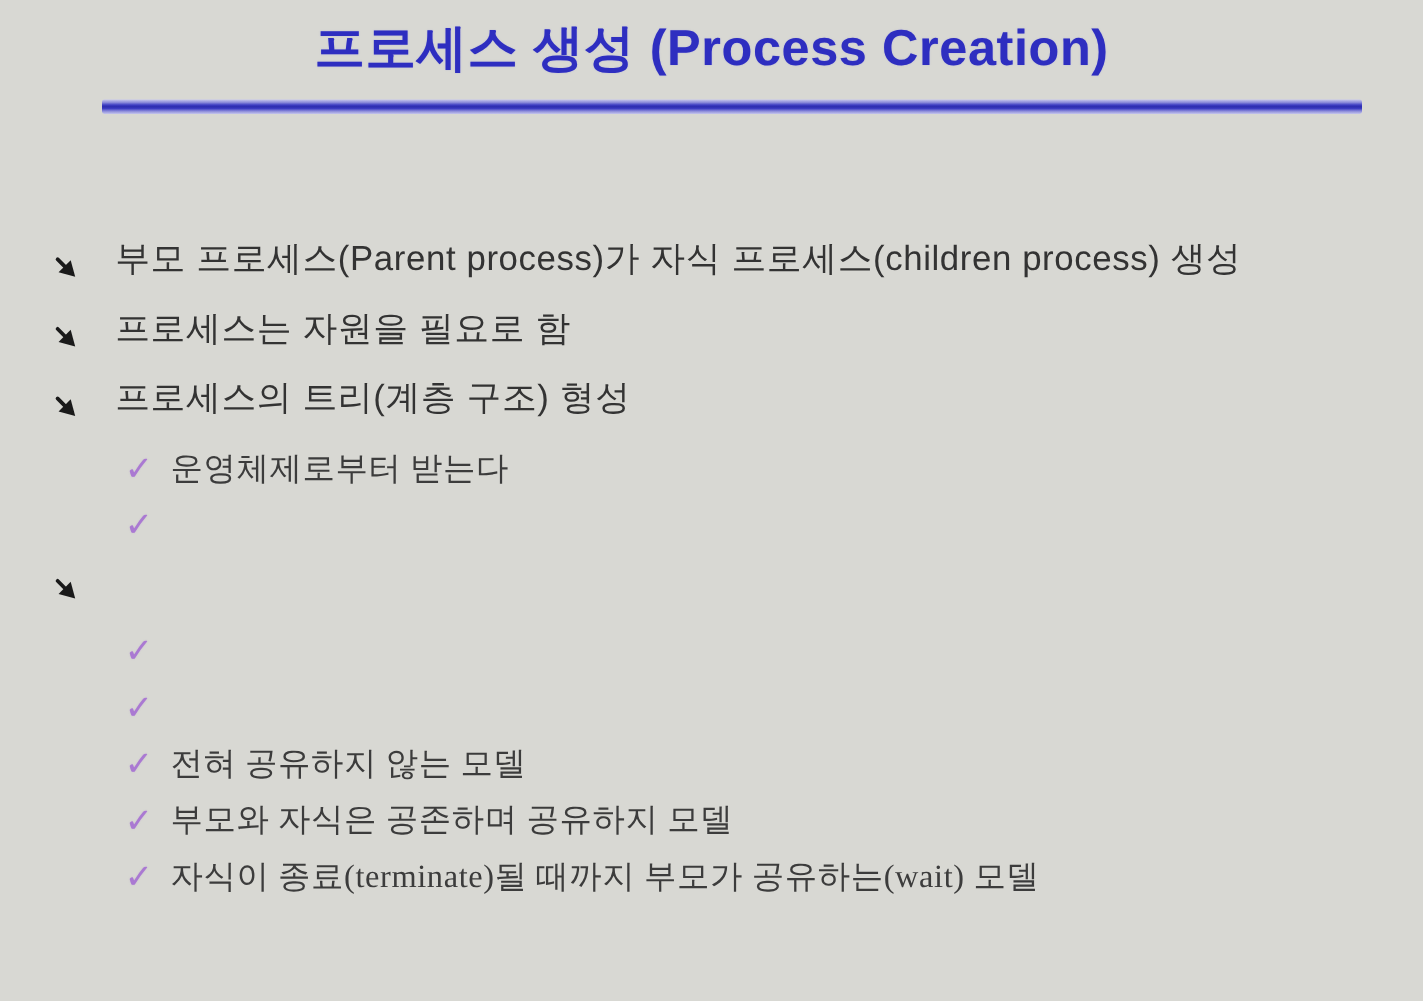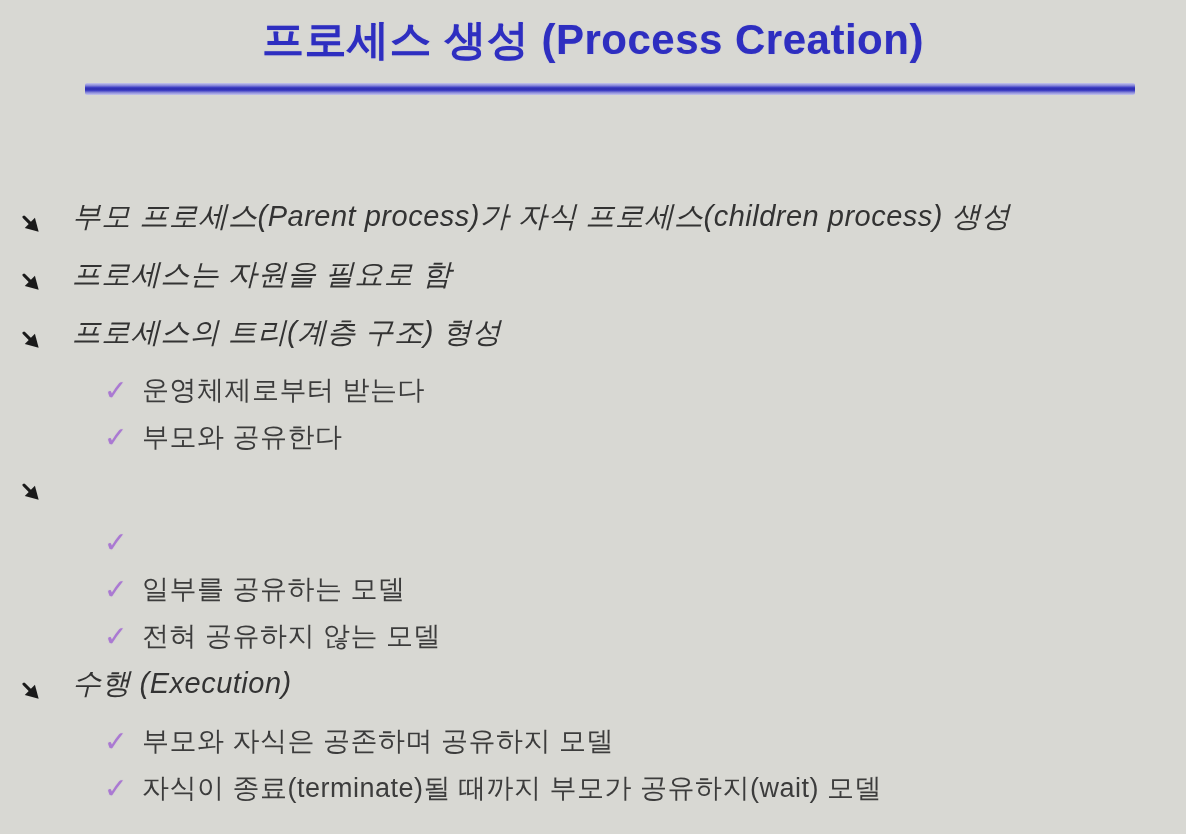--- a/index.html
+++ b/index.html
@@ -56,24 +56,23 @@
     min-height: 47px;
   }
   .row .glyph {
     flex: 0 0 auto;
     display: block;
   }
   .row .btext {
     display: block;
   }
   .row.l1 {
-    padding-left: 18px;
+    padding-left: 42px;
     font-size: 29px;
     color: #333333;
-    font-style: italic;
   }
   .row.l1 .glyph {
     width: 54px;
     padding-top: 11px;
   }
   .row.l1 .btext {
     max-width: 1046px;
     letter-spacing: 0.5px;
   }
   .row.l2 {
@@ -84,20 +83,21 @@
   .row.l2 .glyph {
     width: 38px;
     font-size: 28px;
     font-weight: bold;
     color: #aa79d2;
     text-shadow: 0 0 1px rgba(170,121,210,0.5);
   }
   .row.l2 .btext {
     max-width: 1000px;
     letter-spacing: 0.5px;
+    font-family: Liberation Serif, serif;
   }
 </style>
 </head>
 <body>
 
 <div class="slide">
 
   <div class="slide-title">프로세스 생성 (Process Creation)</div>
 
   <div class="title-rule"></div>
@@ -139,64 +139,51 @@
       <span class="btext">프로세스의 트리(계층 구조) 형성</span>
     </div>
 
     <div class="row l2">
       <span class="glyph">✓</span>
       <span class="btext">운영체제로부터 받는다</span>
     </div>
 
     <div class="row l2">
       <span class="glyph">✓</span>
-      <span class="btext">부모와 공유한다</span>
     </div>
 
     <div class="row l1">
       <span class="glyph">
         <svg width="26" height="26" viewBox="0 0 24 24" aria-hidden="true">
           <g transform="rotate(45 12 12)" fill="#1a1a1a">
             <rect x="1.5" y="10.6" width="11.5" height="2.9" rx="1.3"></rect>
             <polygon points="10.5,5.4 22,12 10.5,18.6"></polygon>
           </g>
         </svg>
       </span>
     </div>
 
     <div class="row l2">
       <span class="glyph">✓</span>
     </div>
 
     <div class="row l2">
       <span class="glyph">✓</span>
-      <span class="btext">일부를 공유하는 모델</span>
     </div>
 
     <div class="row l2">
       <span class="glyph">✓</span>
       <span class="btext">전혀 공유하지 않는 모델</span>
     </div>
 
-    <div class="row l1">
-      <span class="glyph">
-        <svg width="26" height="26" viewBox="0 0 24 24" aria-hidden="true">
-          <g transform="rotate(45 12 12)" fill="#1a1a1a">
-            <rect x="1.5" y="10.6" width="11.5" height="2.9" rx="1.3"></rect>
-            <polygon points="10.5,5.4 22,12 10.5,18.6"></polygon>
-          </g>
-        </svg>
-      </span>
-      <span class="btext">수행 (Execution)</span>
-    </div>
 
     <div class="row l2">
       <span class="glyph">✓</span>
       <span class="btext">부모와 자식은 공존하며 공유하지 모델</span>
     </div>
 
     <div class="row l2">
       <span class="glyph">✓</span>
-      <span class="btext">자식이 종료(terminate)될 때까지 부모가 공유하지(wait) 모델</span>
+      <span class="btext">자식이 종료(terminate)될 때까지 부모가 공유하는(wait) 모델</span>
     </div>
   </div>
 
 </div>
 
 </body></html>

